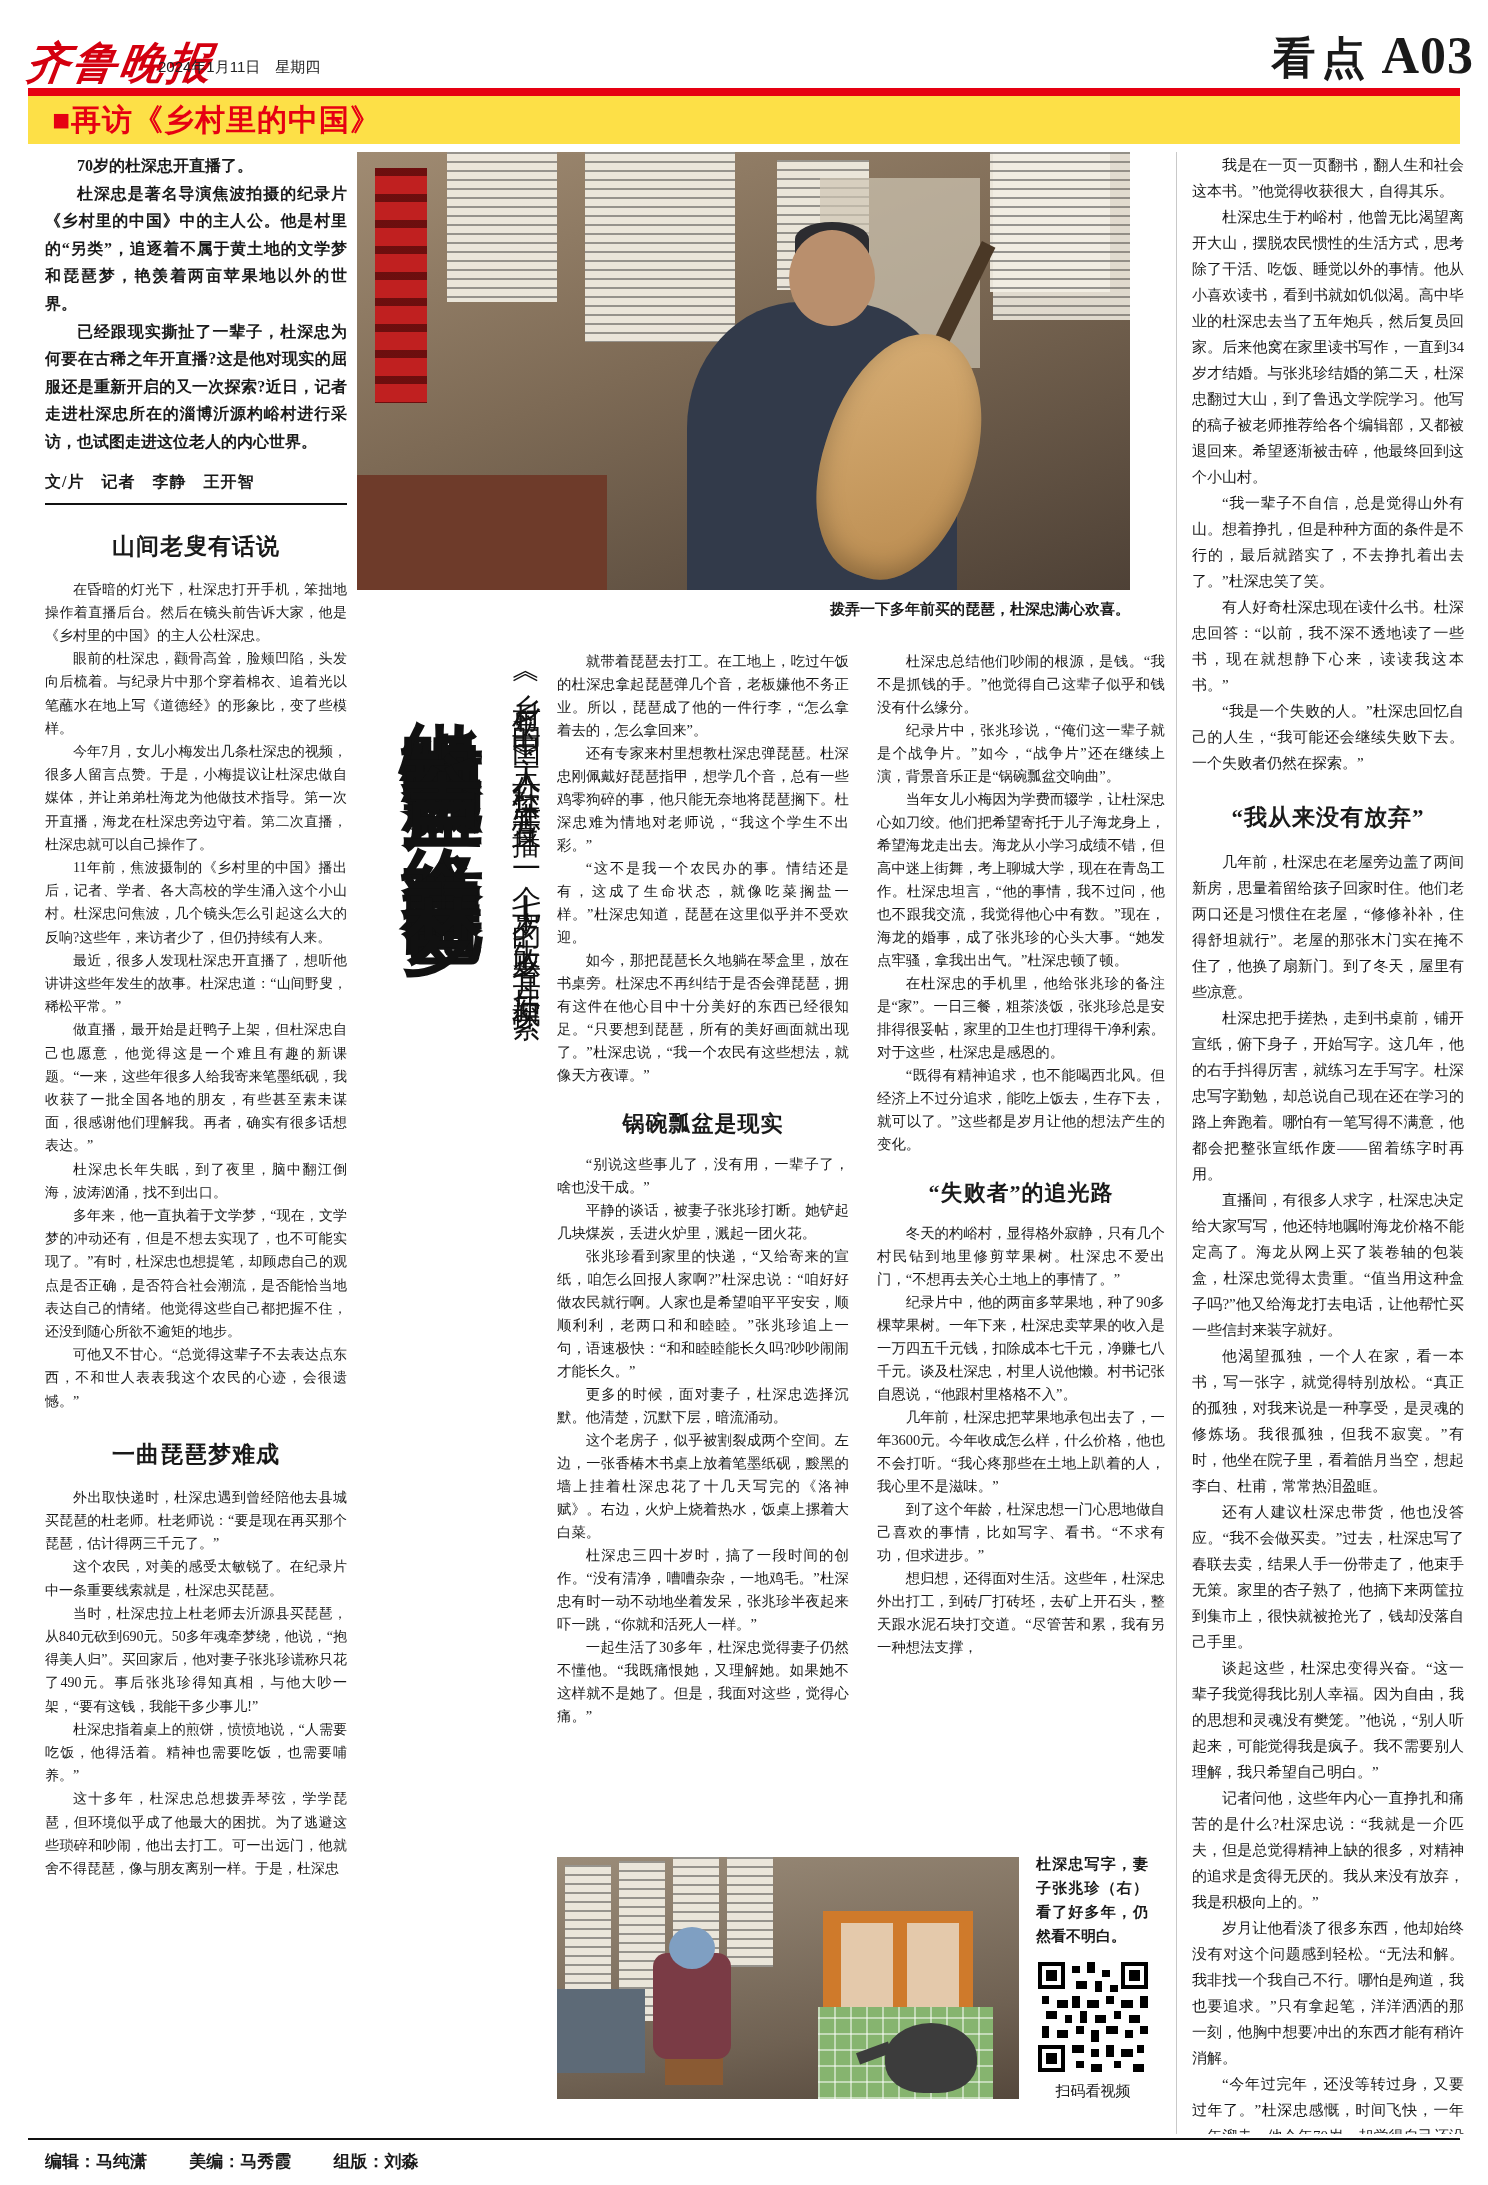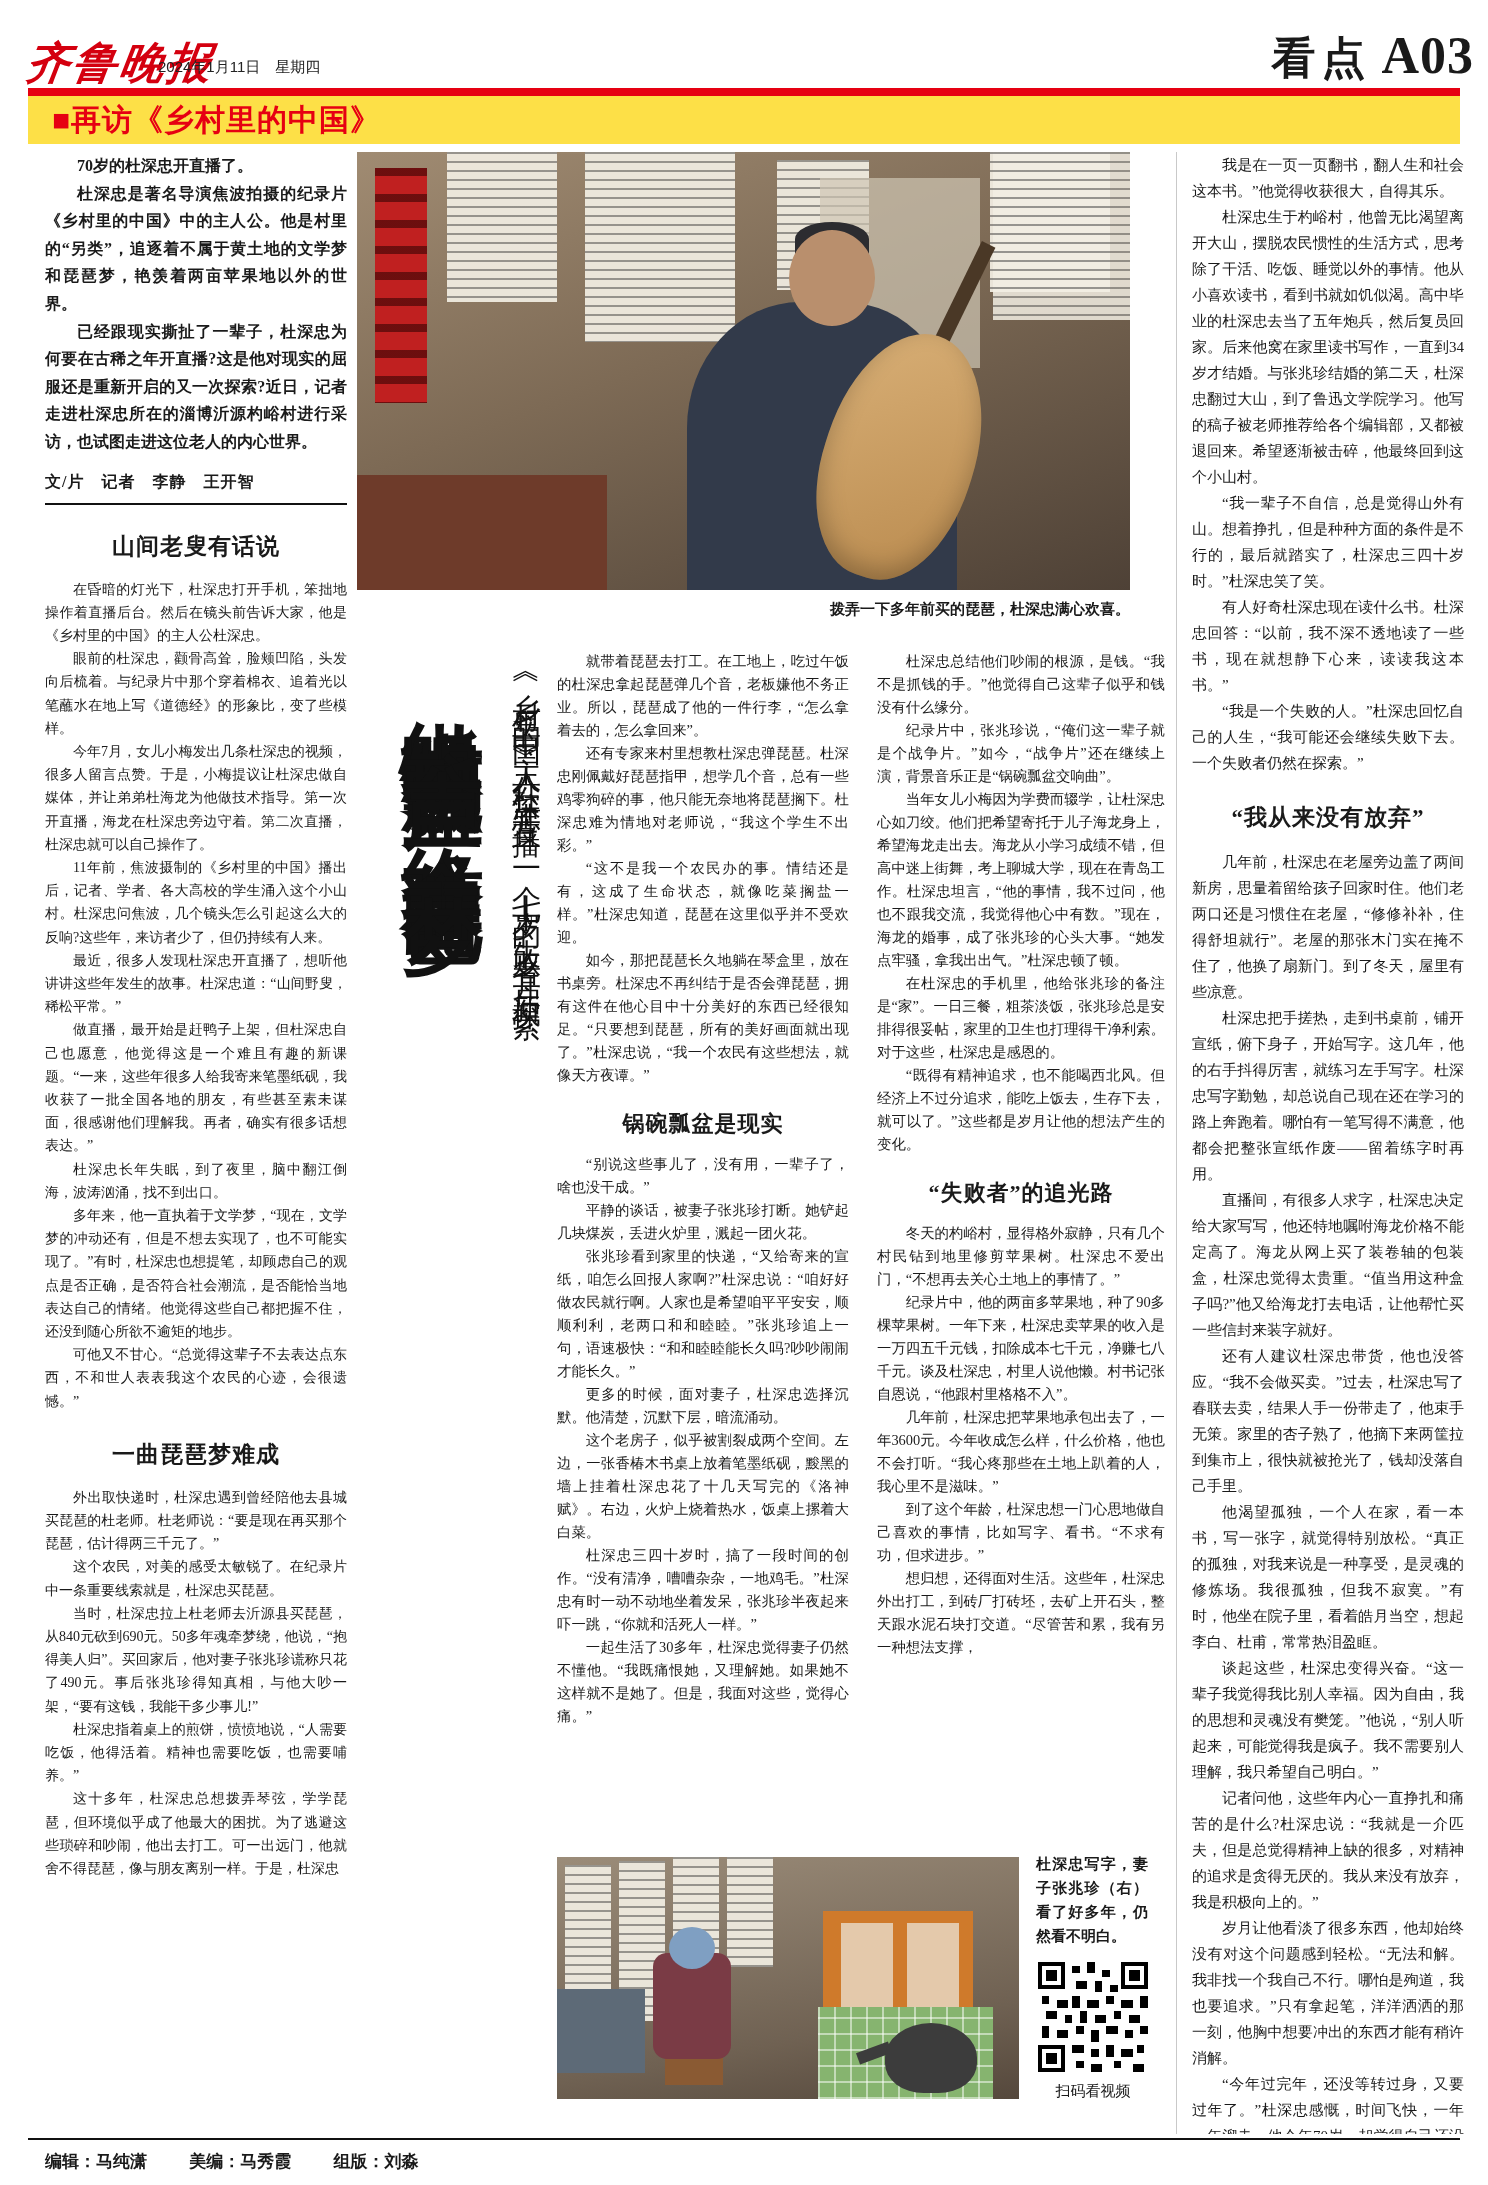--- a/index.html
+++ b/index.html
@@ -246,29 +246,29 @@
         <rect x="20" y="26" width="2" height="2"></rect>
         <rect x="25" y="27" width="3" height="2"></rect>
     </g>
   </svg>
   <div class="abs qr-label">扫码看视频</div>
 
   <div class="abs divider-v"></div>
   <div class="abs colD">
     <p>我是在一页一页翻书，翻人生和社会这本书。”他觉得收获很大，自得其乐。</p>
     <p>杜深忠生于杓峪村，他曾无比渴望离开大山，摆脱农民惯性的生活方式，思考除了干活、吃饭、睡觉以外的事情。他从小喜欢读书，看到书就如饥似渴。高中毕业的杜深忠去当了五年炮兵，然后复员回家。后来他窝在家里读书写作，一直到34岁才结婚。与张兆珍结婚的第二天，杜深忠翻过大山，到了鲁迅文学院学习。他写的稿子被老师推荐给各个编辑部，又都被退回来。希望逐渐被击碎，他最终回到这个小山村。</p>
-    <p>“我一辈子不自信，总是觉得山外有山。想着挣扎，但是种种方面的条件是不行的，最后就踏实了，杜深忠三四十岁时。”杜深忠笑了笑。</p>
+    <p>“我一辈子不自信，总是觉得山外有山。想着挣扎，但是种种方面的条件是不行的，最后就踏实了，不去挣扎着出去了。”杜深忠笑了笑。</p>
     <p>有人好奇杜深忠现在读什么书。杜深忠回答：“以前，我不深不透地读了一些书，现在就想静下心来，读读我这本书。”</p>
     <p>“我是一个失败的人。”杜深忠回忆自己的人生，“我可能还会继续失败下去。一个失败者仍然在探索。”</p>
     <div class="sec">“我从来没有放弃”</div>
     <p>几年前，杜深忠在老屋旁边盖了两间新房，思量着留给孩子回家时住。他们老两口还是习惯住在老屋，“修修补补，住得舒坦就行”。老屋的那张木门实在掩不住了，他换了扇新门。到了冬天，屋里有些凉意。</p>
     <p>杜深忠把手搓热，走到书桌前，铺开宣纸，俯下身子，开始写字。这几年，他的右手抖得厉害，就练习左手写字。杜深忠写字勤勉，却总说自己现在还在学习的路上奔跑着。哪怕有一笔写得不满意，他都会把整张宣纸作废——留着练字时再用。</p>
     <p>直播间，有很多人求字，杜深忠决定给大家写写，他还特地嘱咐海龙价格不能定高了。海龙从网上买了装卷轴的包装盒，杜深忠觉得太贵重。“值当用这种盒子吗?”他又给海龙打去电话，让他帮忙买一些信封来装字就好。</p>
+    <p>他渴望孤独，一个人在家，看一本书，写一张字，就觉得特别放松。“真正的孤独，对我来说是一种享受，是灵魂的修炼场。我很孤独，但我不寂寞。”有时，他坐在院子里，看着皓月当空，想起李白、杜甫，常常热泪盈眶。</p>
     <p>还有人建议杜深忠带货，他也没答应。“我不会做买卖。”过去，杜深忠写了春联去卖，结果人手一份带走了，他束手无策。家里的杏子熟了，他摘下来两筐拉到集市上，很快就被抢光了，钱却没落自己手里。</p>
-    <p>他渴望孤独，一个人在家，看一本书，写一张字，就觉得特别放松。“真正的孤独，对我来说是一种享受，是灵魂的修炼场。我很孤独，但我不寂寞。”有时，他坐在院子里，看着皓月当空，想起李白、杜甫，常常热泪盈眶。</p>
     <p>谈起这些，杜深忠变得兴奋。“这一辈子我觉得我比别人幸福。因为自由，我的思想和灵魂没有樊笼。”他说，“别人听起来，可能觉得我是疯子。我不需要别人理解，我只希望自己明白。”</p>
     <p>记者问他，这些年内心一直挣扎和痛苦的是什么?杜深忠说：“我就是一介匹夫，但是总觉得精神上缺的很多，对精神的追求是贪得无厌的。我从来没有放弃，我是积极向上的。”</p>
     <p>岁月让他看淡了很多东西，他却始终没有对这个问题感到轻松。“无法和解。我非找一个我自己不行。哪怕是殉道，我也要追求。”只有拿起笔，洋洋洒洒的那一刻，他胸中想要冲出的东西才能有稍许消解。</p>
     <p>“今年过完年，还没等转过身，又要过年了。”杜深忠感慨，时间飞快，一年一年溜走。他今年70岁，却觉得自己还没有开始真正的生活。他那毕生热爱的中国文化和中国山水，“虽不能至，心向往之”。</p>
   </div>
 
   <div class="abs footer-rule"></div>
   <div class="abs footer">
     <span>编辑：马纯潇</span>
     <span>美编：马秀霞</span>

